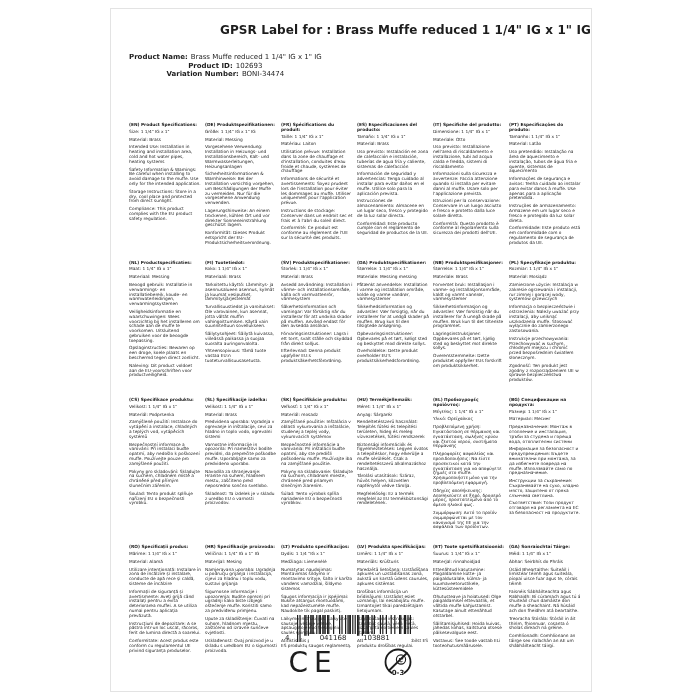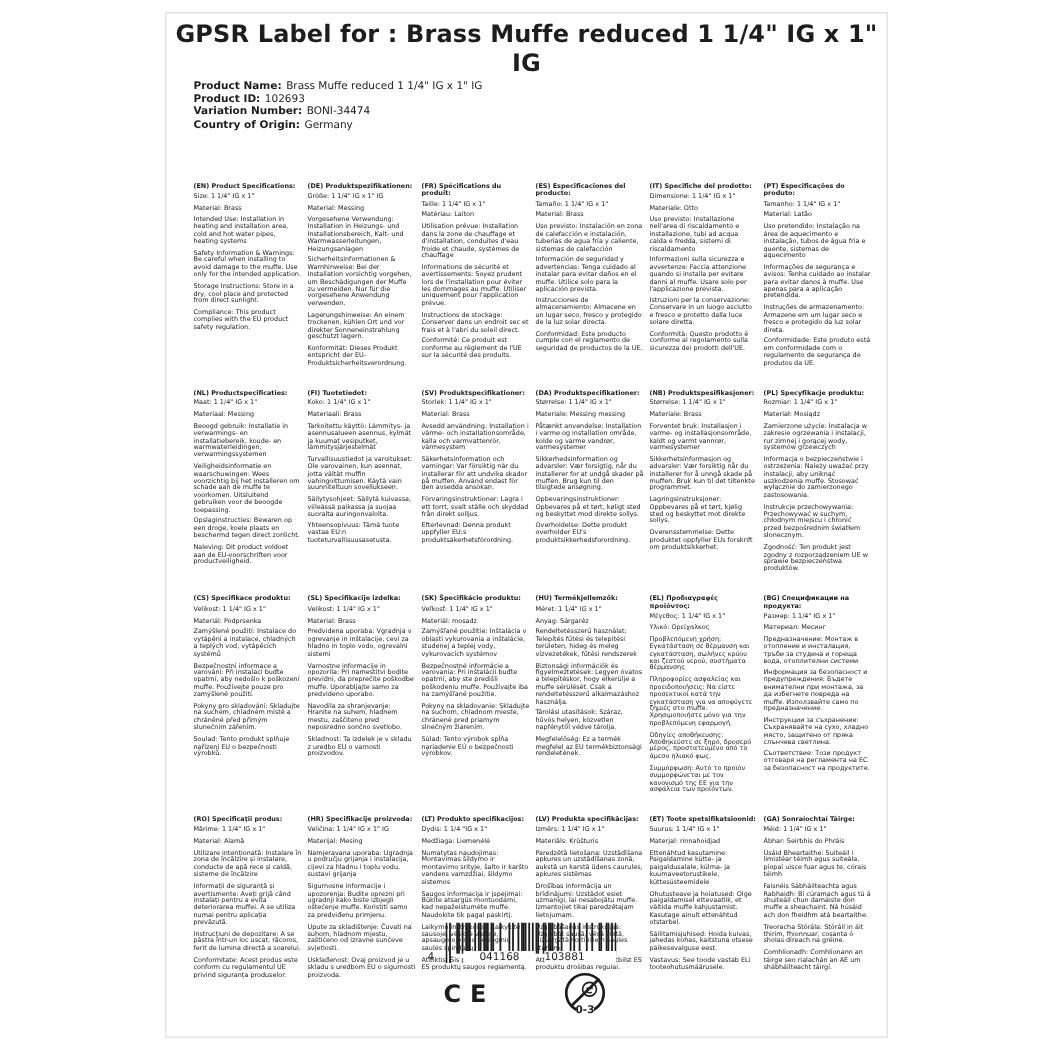--- a/index.html
+++ b/index.html
@@ -6,23 +6,23 @@
   body{
     width:700px;height:700px;background:#ffffff;position:relative;
     font-family:"DejaVu Sans","Liberation Sans",sans-serif;color:#1d1d1d;
     -webkit-font-smoothing:antialiased;
   }
   .page{
     position:absolute;left:110px;top:8px;width:482px;height:684px;
     border:1px solid #e3e3e3;box-sizing:border-box;background:#fff;overflow:hidden;
   }
   .title{
-    text-align:center;font-weight:bold;font-size:16px;margin-top:4px;letter-spacing:.1px;
-  }
-  .product-info{position:absolute;left:18px;top:44px;font-size:7px;line-height:8.6px;}
+    text-align:right;font-weight:bold;font-size:12px;margin-top:14px;letter-spacing:.1px;
+  }
+  .product-info{position:absolute;left:18px;top:44px;font-size:7px;line-height:8.6px;text-align:center;}
   .pf-row{white-space:nowrap;}
   .pf-label{font-weight:bold;}
   .pf-value{margin-left:3px;}
   .lang-grid{
     position:absolute;left:18px;top:114px;width:452px;
     display:grid;grid-template-columns:repeat(6,72px);column-gap:4px;row-gap:12px;
     grid-auto-rows:minmax(112px,auto);
   }
   .lang-block{font-size:4.3px;line-height:4.8px;word-wrap:break-word;}
   .lang-title{font-weight:bold;margin-bottom:2px;}
@@ -31,41 +31,38 @@
     position:absolute;left:0;bottom:12px;width:100%;
     display:flex;flex-direction:column;align-items:center;
   }
   .barcode-wrap{position:relative;width:140px;height:28px;}
   .barcode-wrap svg{position:absolute;left:16px;top:0;}
   .bc-digits{position:absolute;top:19px;left:0;width:140px;height:9px;font-size:7px;line-height:9px;}
   .bc-first{position:absolute;left:4px;}
   .bc-g1{position:absolute;left:28px;width:48px;text-align:center;background:#fff;}
   .bc-g2{position:absolute;left:82px;width:48px;text-align:left;background:#fff;}
   .marks-row{display:flex;align-items:center;gap:44px;margin-top:4px;height:32px;}
-  .ce-mark{font-size:16px;font-weight:bold;letter-spacing:6px;line-height:28px;}
+  .ce-mark{font-size:28px;font-weight:normal;letter-spacing:6px;line-height:28px;}
 </style>
 </head>
 <body>
 
 <div class="page">
 
   <div class="title">GPSR Label for : Brass Muffe reduced 1 1/4" IG x 1" IG</div>
 
   <div class="product-info">
     <div class="pf-row">
       <span class="pf-label">Product Name:</span><span class="pf-value">Brass Muffe reduced 1 1/4" IG x 1" IG</span>
     </div>
     <div class="pf-row">
       <span class="pf-label">Product ID:</span><span class="pf-value">102693</span>
     </div>
     <div class="pf-row">
       <span class="pf-label">Variation Number:</span><span class="pf-value">BONI-34474</span>
-    </div>
-    <div class="pf-row">
-      <span class="pf-label">Country of Origin:</span><span class="pf-value">Germany</span>
     </div>
   </div>
 
   <div class="lang-grid">
       <div class="lang-block">
         <div class="lang-title">(EN) Product Specifications:</div>
         <div class="lang-p">Size: 1 1/4" IG x 1"</div>
         <div class="lang-p">Material: Brass</div>
         <div class="lang-p">Intended Use: Installation in heating and installation area, cold and hot water pipes, heating systems</div>
         <div class="lang-p">Safety Information &amp; Warnings: Be careful when installing to avoid damage to the muffe. Use only for the intended application.</div>

